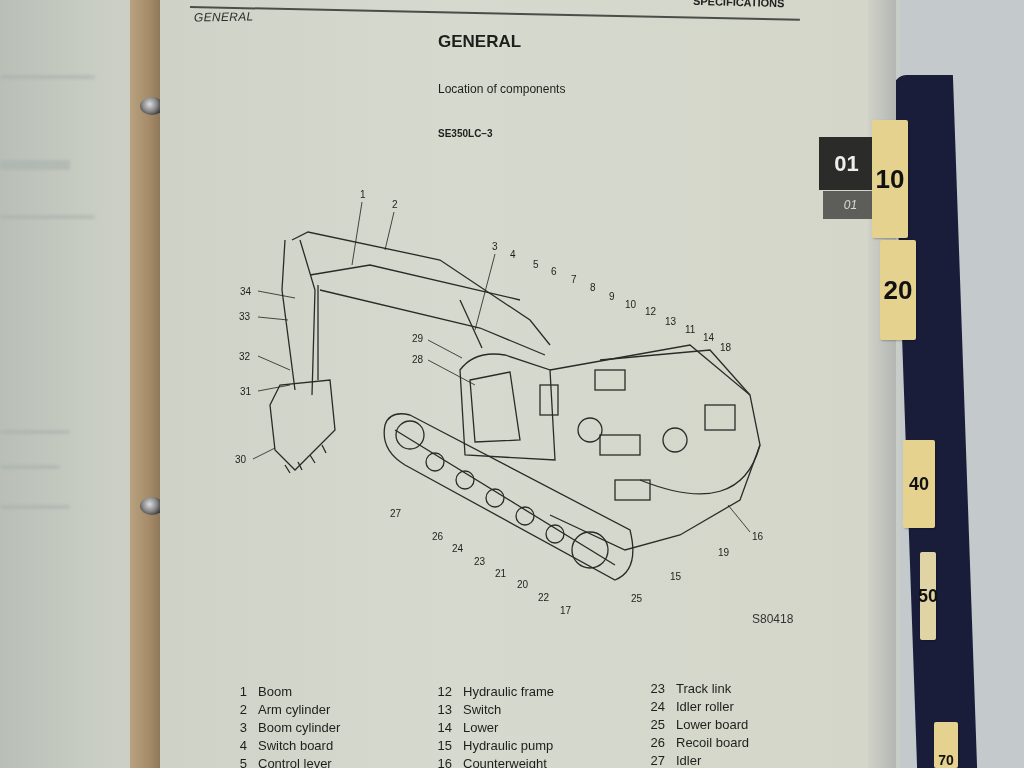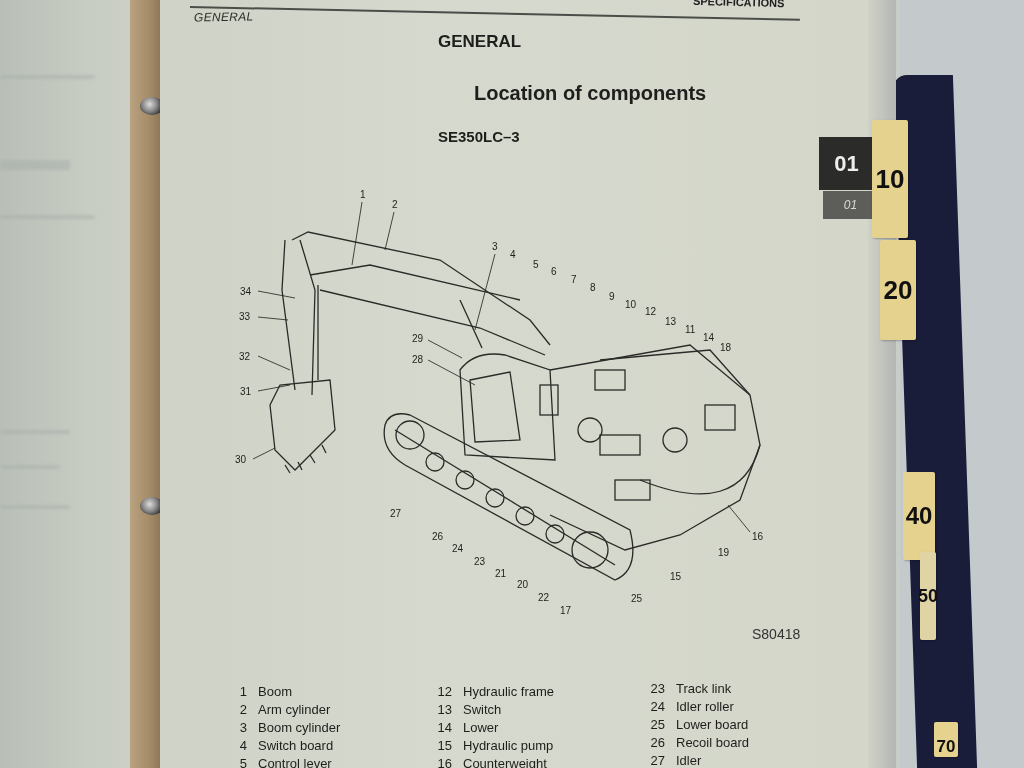--- a/index.html
+++ b/index.html
@@ -9,28 +9,28 @@
   .left-page{position:absolute;left:0;top:0;width:150px;height:768px;background:linear-gradient(90deg,#b9bfb7 0%,#c8cdc3 60%,#cdd0c5 100%);}
   .left-blur{position:absolute;left:0;width:95px;height:4px;background:#a7b0ab;opacity:.55;border-radius:2px;filter:blur(1.5px);}
   .spine{position:absolute;left:130px;top:0;width:30px;height:768px;background:linear-gradient(90deg,#b8a27f,#a78d69 60%,#8f7859);}
   .ring{position:absolute;left:140px;width:24px;height:18px;border-radius:50%;background:radial-gradient(circle at 40% 40%,#ddd 0%,#888 40%,#2a2a2a 75%);}
   .page{position:absolute;left:160px;top:0;width:720px;height:768px;background:linear-gradient(90deg,#cfd2c6 0%,#d6d9cd 40%,#d3d6c9 100%);}
   .page-edge{position:absolute;left:868px;top:0;width:28px;height:768px;background:linear-gradient(90deg,#d0d2c8,#bfc2bb 60%,#b3b6b2);}
   .hdr-line{position:absolute;left:190px;top:6px;width:610px;height:2px;background:#4b4d48;transform:rotate(1.2deg);transform-origin:left;}
   .hdr-left{position:absolute;left:194px;top:10px;font-size:12px;font-style:italic;color:#2c2e2a;letter-spacing:.3px;transform:rotate(-1deg);}
   .hdr-right{position:absolute;left:693px;top:-4px;font-size:11px;font-weight:bold;color:#222;transform:rotate(1.5deg);}
   .title{position:absolute;left:438px;top:32px;font-size:17px;font-weight:bold;color:#1e1f1c;}
-  .subtitle{position:absolute;left:438px;top:82px;font-size:20px;font-weight:bold;color:#1e1f1c;margin-left:36px;}
-  .model{position:absolute;left:438px;top:128px;font-size:15px;font-weight:bold;color:#1e1f1c;}
+  .subtitle{position:absolute;left:438px;top:82px;font-size:12px;font-weight:normal;color:#1e1f1c;}
+  .model{position:absolute;left:438px;top:128px;font-size:10px;font-weight:bold;color:#1e1f1c;}
   .tab-main{position:absolute;left:819px;top:137px;width:55px;height:53px;background:#2b2b29;color:#eee;font-weight:bold;font-size:22px;display:flex;align-items:center;justify-content:center;}
   .tab-sub{position:absolute;left:823px;top:191px;width:55px;height:28px;background:#5d5e5a;color:#d8d8d4;font-style:italic;font-size:12px;display:flex;align-items:center;justify-content:center;}
   .ytab{position:absolute;background:#e6d28f;color:#111;font-weight:bold;display:flex;align-items:center;justify-content:center;border-radius:2px;box-shadow:1px 1px 2px rgba(0,0,0,.25);}
   .diagram{position:absolute;left:220px;top:180px;width:580px;height:450px;}
   .diagram svg{width:100%;height:100%;}
-  .code{position:absolute;left:752px;top:626px;font-size:14px;color:#333;}
+  .code{position:absolute;left:752px;top:612px;font-size:12px;color:#333;}
   .legend{position:absolute;top:683px;font-size:13px;color:#1e1f1c;}
   .legend .row{display:flex;height:18px;line-height:18px;}
   .legend .num{width:20px;text-align:right;margin-right:11px;}
   .col1{left:227px;}
   .col2{left:432px;}
   .col3{left:645px;top:680px;}
 </style>
 </head>
 <body>
 
@@ -58,23 +58,23 @@
 
 <div class="title">GENERAL</div>
 <div class="subtitle">Location of components</div>
 <div class="model">SE350LC–3</div>
 
 <div class="tab-main">01</div>
 <div class="tab-sub">01</div>
 
 <div class="ytab" style="left:872px;top:120px;width:36px;height:118px;font-size:26px;">10</div>
 <div class="ytab" style="left:880px;top:240px;width:36px;height:100px;font-size:26px;">20</div>
-<div class="ytab" style="left:903px;top:440px;width:32px;height:88px;font-size:24px;margin-top:32px;">40</div>
+<div class="ytab" style="left:903px;top:440px;width:32px;height:88px;font-size:18px;">40</div>
 <div class="ytab" style="left:920px;top:552px;width:16px;height:88px;font-size:18px;background:#e0d3a4;">50</div>
-<div class="ytab" style="left:934px;top:722px;width:24px;height:35px;font-size:17px;align-items:flex-end;">70</div>
+<div class="ytab" style="left:934px;top:722px;width:24px;height:46px;font-size:14px;align-items:flex-end;">70</div>
 
 <div class="diagram">
   <svg viewBox="0 0 580 450">
     <g fill="none" stroke="#2a2b28" stroke-width="1.3">
 
       <path d="M72 60 L88 52 L220 80 L310 140 L330 165"></path>
       <path d="M90 95 L150 85 L300 120"></path>
       <path d="M100 110 L260 148 L325 175"></path>
       <path d="M65 60 L62 110 L75 210"></path>
       <path d="M80 60 L95 110 L92 215"></path>

